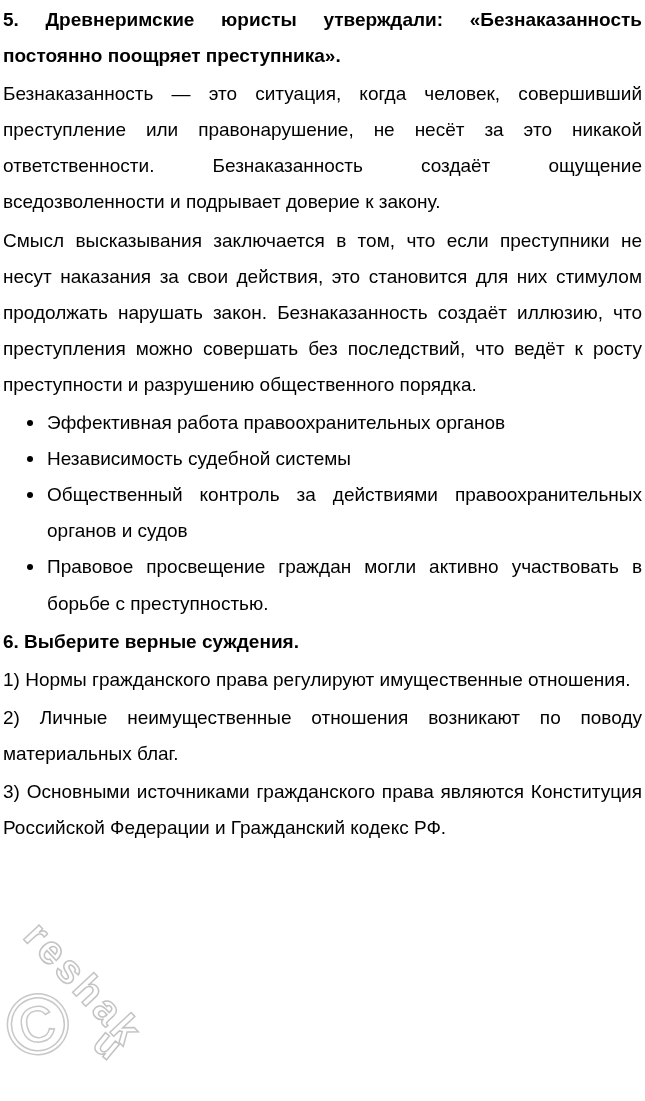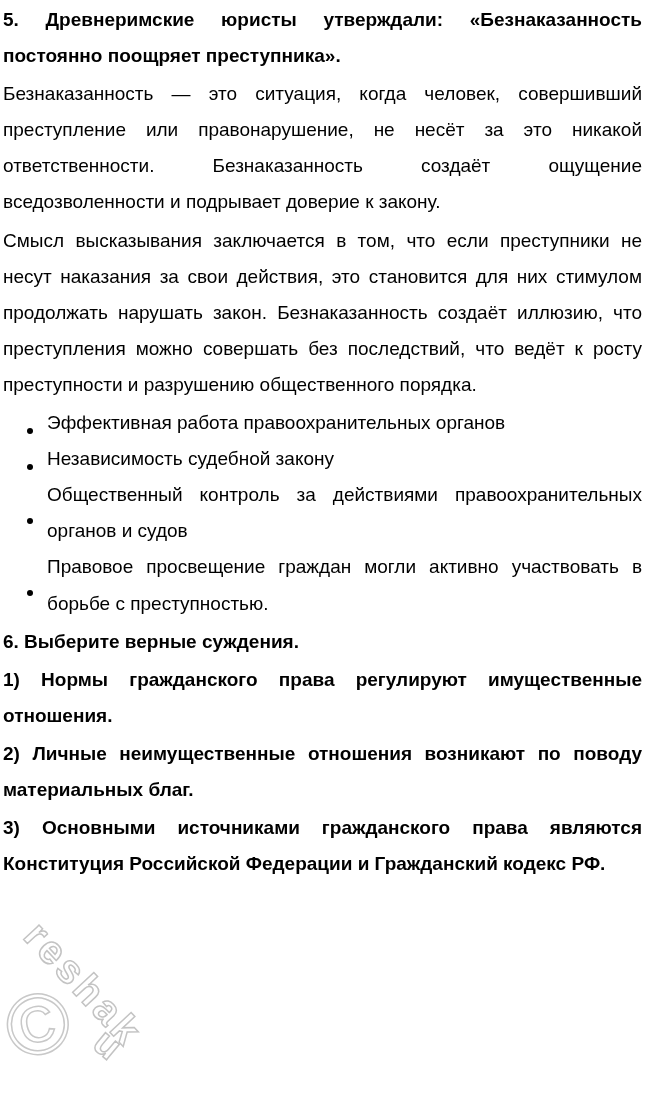--- a/index.html
+++ b/index.html
@@ -32,36 +32,36 @@
     text-align: justify;
     margin: 0 0 2px 0;
   }
   ul.bullets {
     list-style: none;
     margin: 0 0 2px 0;
     padding: 0;
   }
   ul.bullets li {
     display: flex;
-    align-items: center;
+    align-items: flex-start;
   }
   .bullet-dot {
     flex: 0 0 auto;
     width: 6px;
     height: 6px;
     border-radius: 50%;
     background: #000000;
     margin: 15px 14px 0 24px;
   }
   .bullet-text {
     flex: 1 1 auto;
     text-align: justify;
   }
   .statement {
-    font-weight: 700;
+    font-weight: 400;
     text-align: justify;
     margin: 0 0 2px 0;
   }
   
   .watermark {
     position: absolute;
     left: 0;
     top: 905px;
     width: 400px;
     height: 196px;
@@ -114,21 +114,21 @@
   <p class="para">Смысл высказывания заключается в том, что если преступники не несут наказания за свои действия, это становится для них стимулом продолжать нарушать закон. Безнаказанность создаёт иллюзию, что преступления можно совершать без последствий, что ведёт к росту преступности и разрушению общественного порядка.</p>
 
 
   <ul class="bullets">
     <li>
       <span class="bullet-dot"></span>
       <span class="bullet-text">Эффективная работа правоохранительных органов</span>
     </li>
     <li>
       <span class="bullet-dot"></span>
-      <span class="bullet-text">Независимость судебной закону</span>
+      <span class="bullet-text">Независимость судебной системы</span>
     </li>
     <li>
       <span class="bullet-dot"></span>
       <span class="bullet-text">Общественный контроль за действиями правоохранительных органов и судов</span>
     </li>
     <li>
       <span class="bullet-dot"></span>
       <span class="bullet-text">Правовое просвещение граждан могли активно участвовать в борьбе с преступностью.</span>
     </li>
   </ul>

